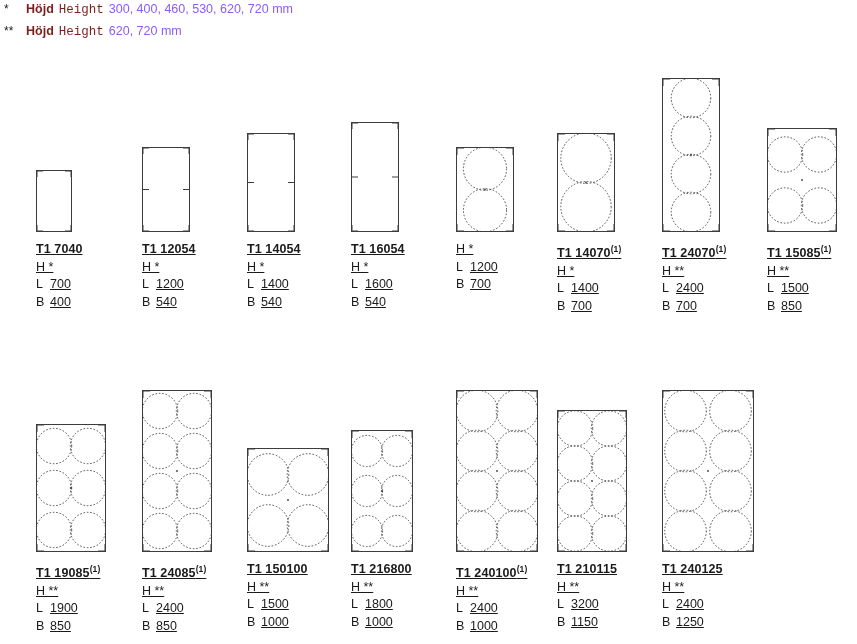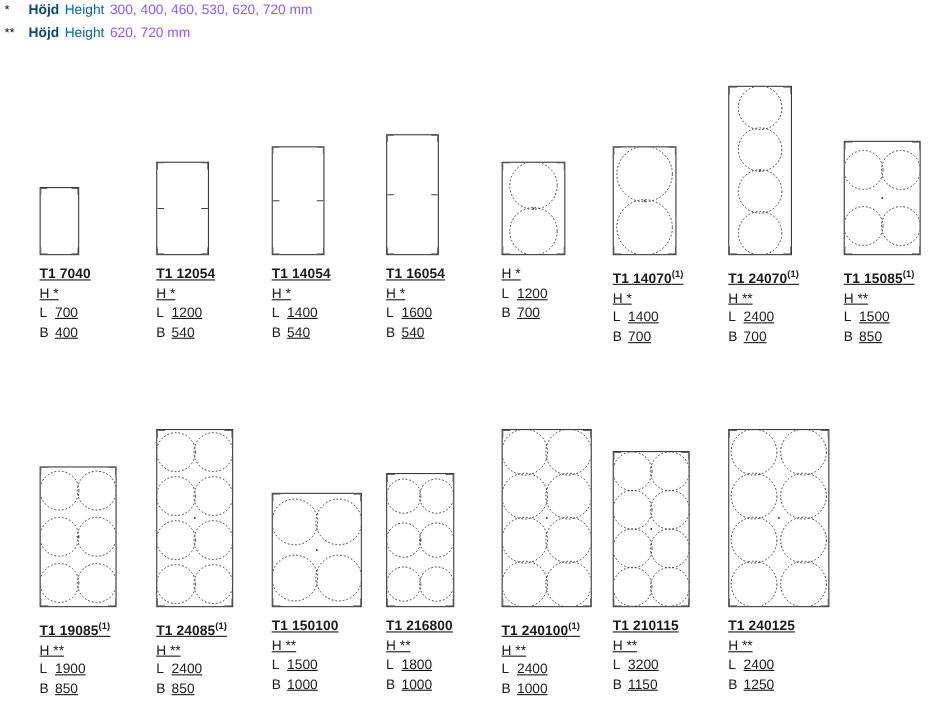--- a/index.html
+++ b/index.html
@@ -33,26 +33,27 @@
   .legend-star {
     width: 26px;
     flex: none;
     font-size: 12px;
     color: #1a1a1a;
     padding-left: 4px;
     box-sizing: border-box;
   }
   .legend-sv {
     font-weight: bold;
-    color: #0c4a6e;
+    color: #7f1d1d;
     margin-right: 5px;
   }
   .legend-en {
-    color: #0369a1;
+    color: #7f1d1d;
     margin-right: 5px;
+    font-family: Liberation Mono, monospace;
   }
   .legend-vals {
     color: #8b5cf6;
   }
 
   
   .grid {
     position: absolute;
     left: 0;
     top: 0;

